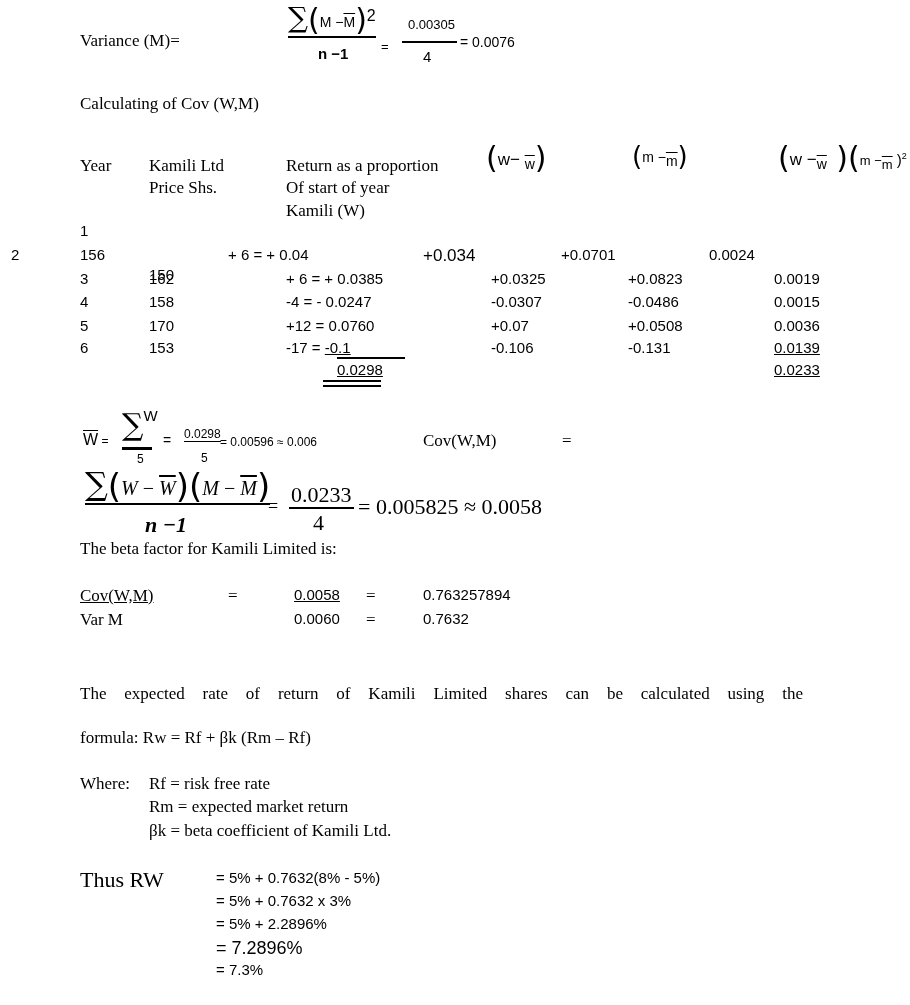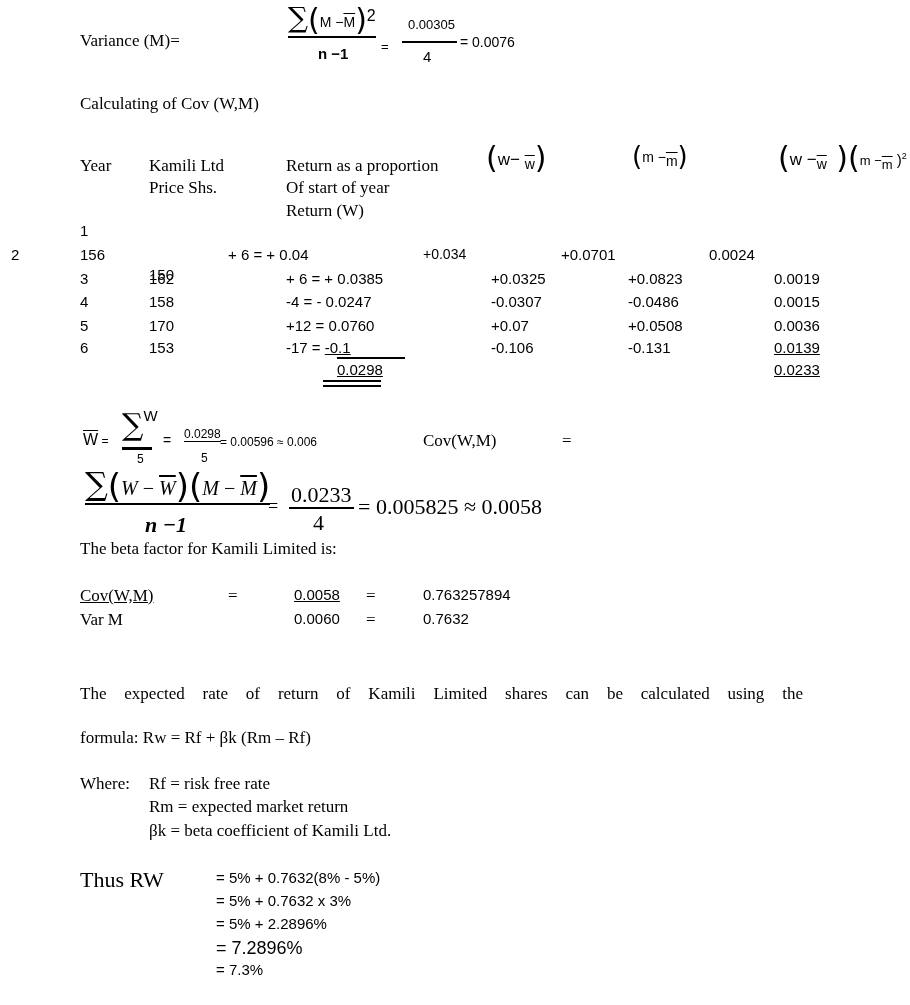--- a/index.html
+++ b/index.html
@@ -31,39 +31,39 @@
 <div class="abs sans" style="left:423px;top:49px;font-size:15px;">4</div>
 <div class="abs sans" style="left:460px;top:35px;font-size:14px;">= 0.0076</div>
 
 <div class="abs serif" style="left:80px;top:95px;font-size:17px;">Calculating of Cov (W,M)</div>
 
 <div class="abs serif" style="left:80px;top:157px;font-size:17px;">Year</div>
 <div class="abs serif" style="left:149px;top:157px;font-size:17px;">Kamili Ltd</div>
 <div class="abs serif" style="left:149px;top:179px;font-size:17px;">Price Shs.</div>
 <div class="abs serif" style="left:286px;top:157px;font-size:17px;">Return as a proportion</div>
 <div class="abs serif" style="left:286px;top:179px;font-size:17px;">Of start of year</div>
-<div class="abs serif" style="left:286px;top:202px;font-size:17px;">Return (W)</div>
+<div class="abs serif" style="left:286px;top:202px;font-size:17px;">Kamili (W)</div>
 
 <div class="abs sans" style="left:486px;top:143px;">
   <span class="big-paren">(</span><span style="font-size:17px;">w− </span><span class="ovl" style="font-size:14px;vertical-align:-4px;">w</span><span class="big-paren">)</span>
 </div>
 <div class="abs sans" style="left:632px;top:143px;">
   <span class="big-paren" style="font-size:26px;">(</span><span style="font-size:14px;">m −</span><span class="ovl" style="font-size:14px;vertical-align:-4px;">m</span><span class="big-paren" style="font-size:26px;">)</span>
 </div>
 <div class="abs sans" style="left:762px;top:143px;margin-left:16px;">
   <span class="big-paren">(</span><span style="font-size:17px;">w −</span><span class="ovl" style="font-size:14px;vertical-align:-4px;">w</span><span class="big-paren"> )(</span><span style="font-size:13px;">m −</span><span class="ovl" style="font-size:13px;vertical-align:-4px;">m</span><span style="font-size:15px;"> )</span><sup style="font-size:9px;">2</sup>
 </div>
 
 <div class="abs sans" style="left:80px;top:223px;font-size:15px;">1</div>
 <div class="abs sans" style="left:149px;top:223px;font-size:15px;margin-top:44px;">150</div>
 
 <div class="abs sans" style="left:11px;top:247px;font-size:15px;">2</div>
 <div class="abs sans" style="left:80px;top:247px;font-size:15px;">156</div>
 <div class="abs sans" style="left:228px;top:247px;font-size:15px;">+ 6 = + 0.04</div>
-<div class="abs sans" style="left:423px;top:247px;font-size:14px;">+0.034</div>
+<div class="abs sans" style="left:423px;top:247px;font-size:17px;">+0.034</div>
 <div class="abs sans" style="left:561px;top:247px;font-size:15px;">+0.0701</div>
 <div class="abs sans" style="left:709px;top:247px;font-size:15px;">0.0024</div>
 
 <div class="abs sans" style="left:80px;top:271px;font-size:15px;">3</div>
 <div class="abs sans" style="left:149px;top:271px;font-size:15px;">162</div>
 <div class="abs sans" style="left:286px;top:271px;font-size:15px;">+ 6 = + 0.0385</div>
 <div class="abs sans" style="left:491px;top:271px;font-size:15px;">+0.0325</div>
 <div class="abs sans" style="left:628px;top:271px;font-size:15px;">+0.0823</div>
 <div class="abs sans" style="left:774px;top:271px;font-size:15px;">0.0019</div>
 

